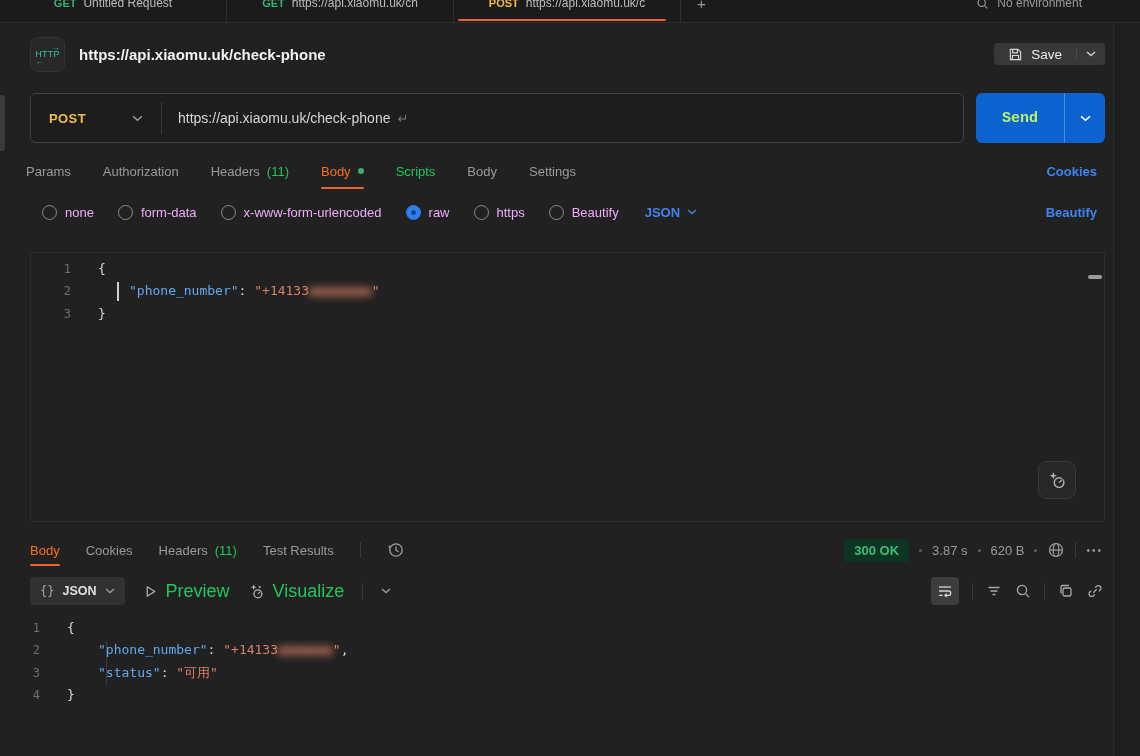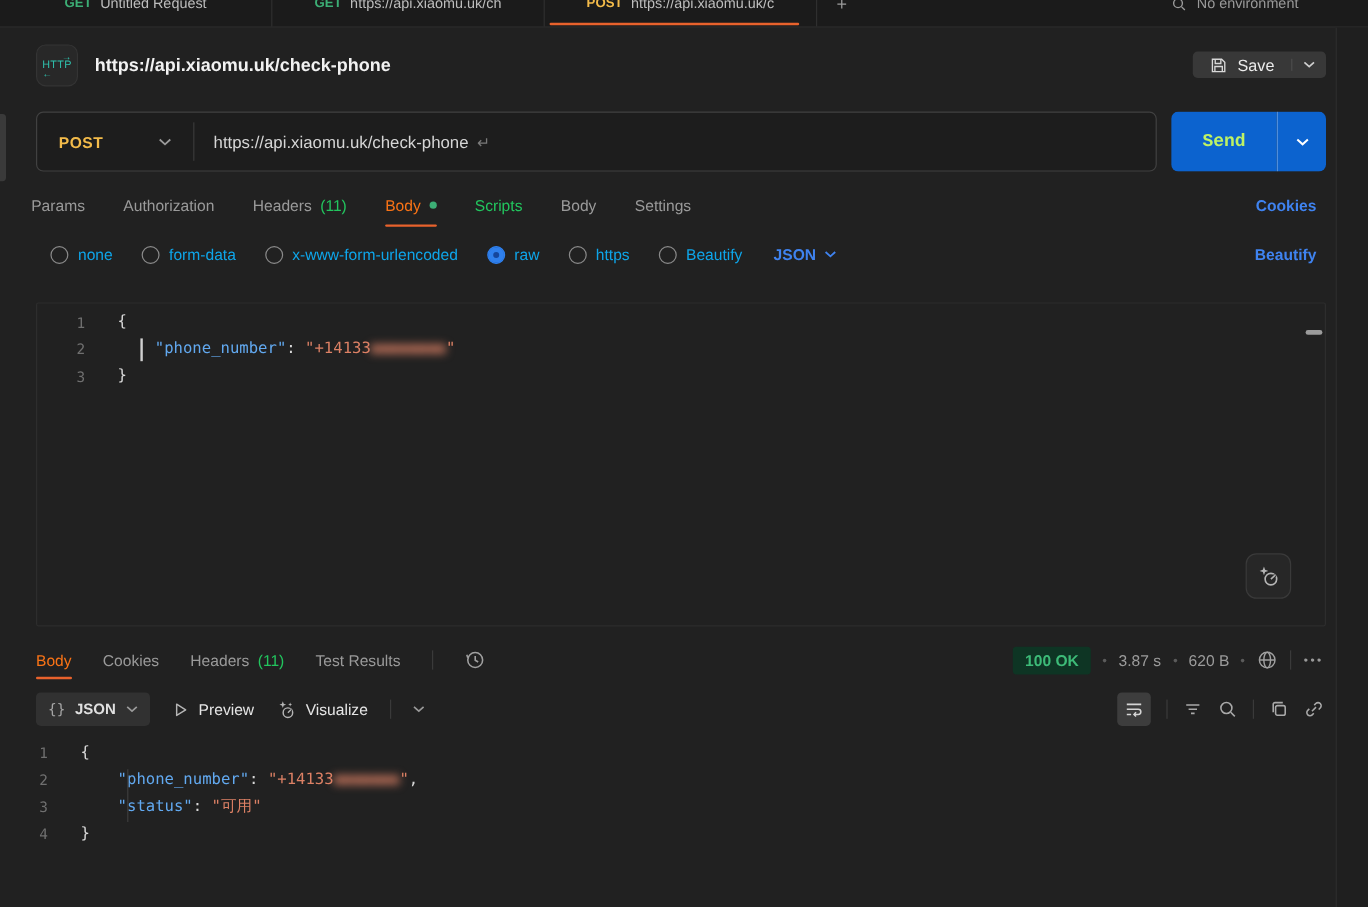--- a/index.html
+++ b/index.html
@@ -62,21 +62,21 @@
   .tab { position:relative; display:flex; align-items:center; gap:7px; font-size:13px; color:#9a9a9a; cursor:pointer; white-space:nowrap; }
   .tab .count { color:#22c55e; }
   .tab.bright { color:#22c55e; }
   .tab.active { color:#f97316; }
   .tab.active::after { content:""; position:absolute; left:0; right:0; bottom:2px; height:2px;
     background:#e8622c; border-radius:1px; }
   .tab-dot { width:6px; height:6px; border-radius:50%; background:#3cae75; }
   .link-blue { margin-left:auto; color:#3f83f0; font-size:13px; font-weight:600; cursor:pointer; align-self:center; }
   
   .modes { height:42px; display:flex; align-items:center; gap:24px; padding:0 16px 0 42px; }
-  .mode { display:flex; align-items:center; gap:8px; font-size:13px; color:#0ea5e9; cursor:pointer; white-space:nowrap; }
+  .mode { display:flex; align-items:center; gap:8px; font-size:13px; color:#f0abfc; cursor:pointer; white-space:nowrap; }
   .radio { width:15px; height:15px; border-radius:50%; border:1.5px solid #8b8b8b; }
   .mode.selected .radio { border-color:#2f80ed; background:#2f80ed; box-shadow:inset 0 0 0 4px #2f80ed, inset 0 0 0 10px #15469c; }
   .json-select { display:flex; align-items:center; gap:7px; margin-left:2px; background:none; border:none; cursor:pointer; }
   .json-select span { color:#3f83f0; font-size:13px; font-weight:700; font-family:inherit; }
   
   .editor { position:relative; height:270px; margin:19px 8px 0 30px;
     border:1px solid #2d2d2d; border-radius:2px; padding-top:5px; }
   .code-row { display:flex; line-height:22.4px; font-family:"DejaVu Sans Mono", monospace; font-size:13px; }
   .ln { width:40px; text-align:right; color:#6f6f6f; font-size:12px; }
   .code { margin-left:27px; white-space:pre; color:#d8d8d8; }
@@ -100,21 +100,21 @@
     padding:4px 10px; border-radius:3px; }
   .dot-sep { width:3px; height:3px; border-radius:50%; background:#5b5b5b; }
   .meta-text { color:#9b9b9b; font-size:13px; }
   .more-dots { color:#9a9a9a; font-size:10px; letter-spacing:2px; cursor:pointer; }
   .resp-toolbar { height:34px; margin-top:6px; display:flex; align-items:center; gap:18px; padding:0 10px 0 30px; }
   .fmt-btn { height:28px; display:flex; align-items:center; gap:8px; padding:0 10px;
     background:#313131; border:none; border-radius:4px; cursor:pointer; }
   .fmt-braces { color:#a5a5a5; font-family:"DejaVu Sans Mono", monospace; font-size:12px; }
   .fmt-label { color:#e0e0e0; font-size:12.5px; font-weight:600; font-family:inherit; }
   .tool-item { display:flex; align-items:center; gap:8px; background:none; border:none;
-    color:#e5e5e5; font-size:13px; font-family:inherit; cursor:pointer;text-align:center; }
+    color:#22c55e; font-size:18px; font-family:inherit; cursor:pointer;text-align:center; }
   .resp-tool-icons { margin-left:auto; display:flex; align-items:center; gap:13px; }
   .icon-btn { background:none; border:none; display:flex; align-items:center; justify-content:center; cursor:pointer; }
   .icon-box { width:28px; height:28px; background:#3d3d3d; border-radius:4px; }
   .resp-code { position:relative; margin-top:5px; padding-top:4px; }
   .indent-guide { position:absolute; left:106px; top:28px; width:1px; height:44px; background:#3d3d3d; }
   svg { display:block; }
 </style>
 </head>
 <body>
 
@@ -302,21 +302,21 @@
       </div>
       <div class="v-div"></div>
       <button class="hist-btn">
         <svg width="18" height="18" viewBox="0 0 18 18">
           <circle cx="9" cy="9" r="6.2" fill="none" stroke="#a0a0a0" stroke-width="1.3"></circle>
           <path d="M9 5.6v3.6l2.5 1.5" fill="none" stroke="#a0a0a0" stroke-width="1.3"></path>
           <path d="M2.8 7.2L2 4.6" stroke="#a0a0a0" stroke-width="1.3"></path>
         </svg>
       </button>
       <div class="resp-meta">
-        <span class="status-badge">100 OK</span>
+        <span class="status-badge">300 OK</span>
         <span class="dot-sep"></span>
         <span class="meta-text">3.87 s</span>
         <span class="dot-sep"></span>
         <span class="meta-text">620 B</span>
         <span class="dot-sep"></span>
         <button class="icon-btn">
           <svg width="18" height="18" viewBox="0 0 18 18">
             <circle cx="9" cy="9" r="6.5" fill="none" stroke="#a0a0a0" stroke-width="1.2"></circle>
             <ellipse cx="9" cy="9" rx="2.8" ry="6.5" fill="none" stroke="#a0a0a0" stroke-width="1.2"></ellipse>
             <path d="M2.5 9h13" stroke="#a0a0a0" stroke-width="1.2"></path>

